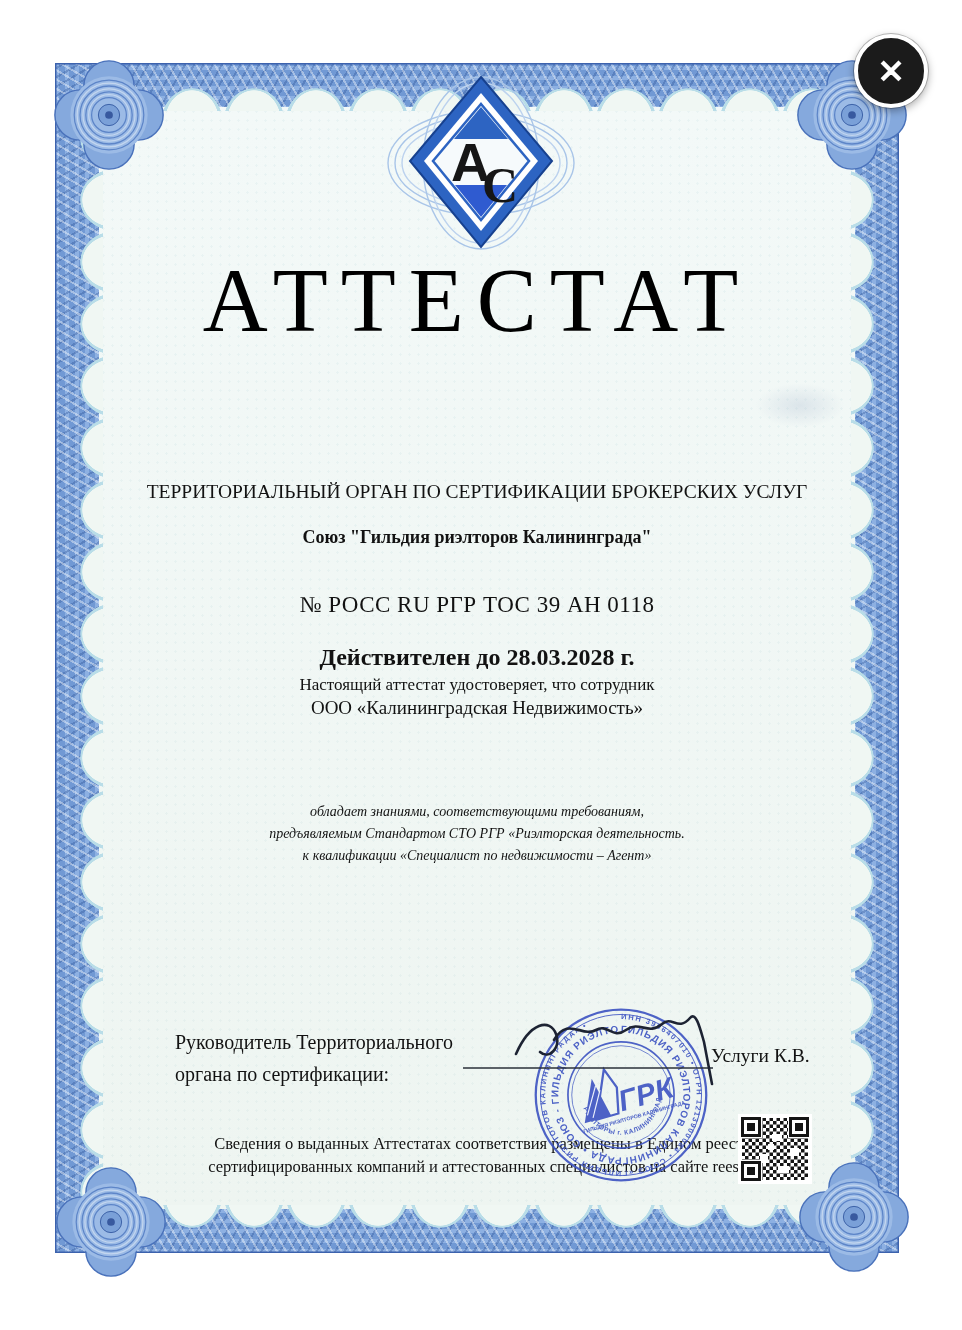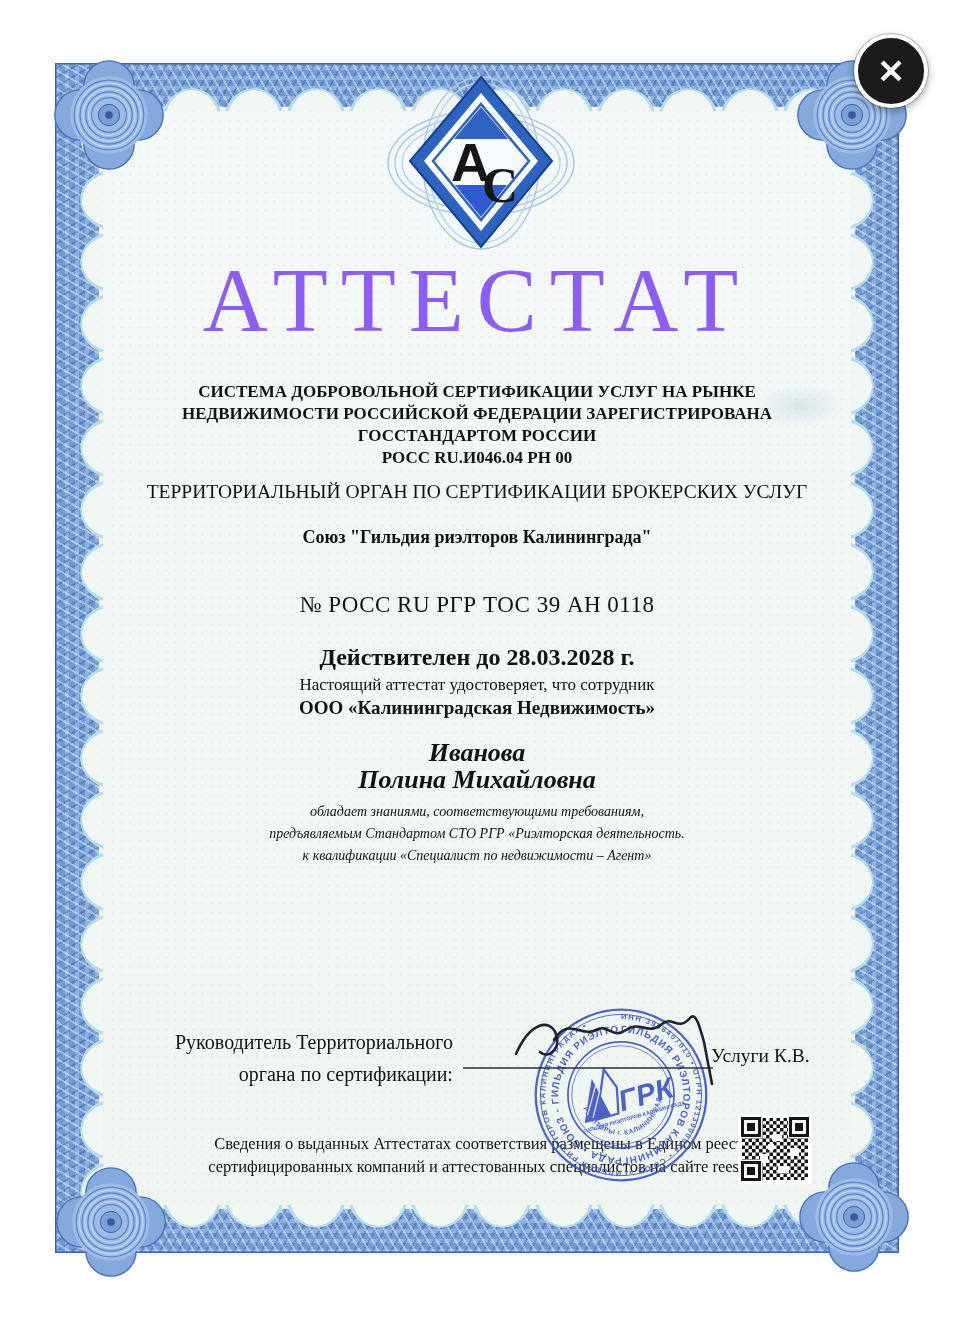--- a/index.html
+++ b/index.html
@@ -58,31 +58,31 @@
   
   .rosette{position:absolute;width:116px;height:116px;z-index:3;}
   .rosette.tl{left:-4px;top:-6px;} .rosette.tr{left:739px;top:-6px;}
   .rosette.bl{left:-2px;top:1101px;} .rosette.br{left:741px;top:1096px;}
 
   
   .logo{position:absolute;left:330px;top:8px;width:192px;height:185px;z-index:4;}
 
   
   .t{position:absolute;left:0;right:0;text-align:center;color:#121212;z-index:5;}
-  .title{top:186px;font-size:90px;letter-spacing:13px;font-weight:500;color:#8b5cf6;}
+  .title{top:186px;font-size:90px;letter-spacing:13px;font-weight:500;color:#000000;}
   .system{top:318px;font-size:17px;font-weight:bold;line-height:22px;}
   .terr{top:417px;left:82px;right:82px;font-size:19.5px;font-weight:normal;line-height:23px;}
   .union{top:464px;font-size:18px;font-weight:bold;}
   .number{top:529px;font-size:23px;font-weight:normal;letter-spacing:.5px;}
   .valid{top:581px;font-size:24px;font-weight:bold;}
   .attest{top:612px;font-size:17px;}
-  .company{top:634px;font-size:19px;font-weight:bold;}
+  .company{top:634px;font-size:19px;font-weight:normal;}
   .names{top:676px;font-size:26px;font-weight:bold;font-style:italic;line-height:27px;}
   .qual{top:738px;font-size:14px;font-style:italic;line-height:22px;}
-  .role{top:963px;left:120px;right:auto;text-align:right;font-size:20px;line-height:32px;}
+  .role{top:963px;left:120px;right:auto;text-align:left;font-size:20px;line-height:32px;}
   .signer{top:982px;left:656px;right:auto;text-align:left;font-size:19.5px;}
   .footer{top:1069px;left:128px;right:auto;width:600px;font-size:16.5px;line-height:23px;}
 
   .smudge{position:absolute;left:700px;top:320px;width:90px;height:45px;z-index:4;
     background:radial-gradient(ellipse at center, rgba(140,160,190,.22), transparent 70%);}
 
   
   .stamp{position:absolute;left:476px;top:938px;width:180px;height:188px;z-index:6;opacity:.9;}
   .signature{position:absolute;left:395px;top:945px;width:290px;height:84px;z-index:7;}
   .qr{position:absolute;left:683px;top:1051px;width:74px;height:70px;z-index:8;}
@@ -216,38 +216,28 @@
       <polygon points="96,22 153,90 96,160 39,90" fill="#ffffff"></polygon>
       <polygon points="96,33 144,90 96,149 48,90" fill="#f6fafc" stroke="#2d64c2" stroke-width="2.5"></polygon>
       <polygon points="96,36 123,68 69,68" fill="#2d64c2"></polygon>
       <polygon points="96,146 122,114 70,114" fill="#2f5bd0"></polygon>
       <text x="66" y="110" font-family="Liberation Sans, sans-serif" font-size="54" font-weight="bold" fill="#161616">А</text>
       <text x="97" y="131" font-family="Liberation Serif, serif" font-size="50" font-weight="bold" fill="#161616">С</text>
     </svg>
 
     <div class="t title">АТТЕСТАТ</div>
 
-    <div class="t system">
-      <div>СИСТЕМА ДОБРОВОЛЬНОЙ СЕРТИФИКАЦИИ УСЛУГ НА РЫНКЕ</div>
-      <div>НЕДВИЖИМОСТИ РОССИЙСКОЙ ФЕДЕРАЦИИ ЗАРЕГИСТРИРОВАНА</div>
-      <div>ГОССТАНДАРТОМ РОССИИ</div>
-      <div>РОСС RU.И046.04 РН 00</div>
-    </div>
 
     <div class="t terr">ТЕРРИТОРИАЛЬНЫЙ ОРГАН ПО СЕРТИФИКАЦИИ БРОКЕРСКИХ УСЛУГ</div>
     <div class="t union">Союз "Гильдия риэлторов Калининграда"</div>
     <div class="t number">№ РОСС RU РГР ТОС 39 АН 0118</div>
     <div class="t valid">Действителен до  28.03.2028 г.</div>
     <div class="t attest">Настоящий аттестат удостоверяет, что сотрудник</div>
     <div class="t company">ООО «Калининградская Недвижимость»</div>
 
-    <div class="t names">
-      <div>Иванова</div>
-      <div>Полина Михайловна</div>
-    </div>
 
     <div class="t qual">
       <div>обладает знаниями, соответствующими требованиям,</div>
       <div>предъявляемым Стандартом СТО РГР «Риэлторская деятельность.</div>
       <div>к квалификации «Специалист по недвижимости – Агент»</div>
     </div>
 
     <div class="t role">
       <div>Руководитель Территориального</div>
       <div>органа по сертификации:</div>

